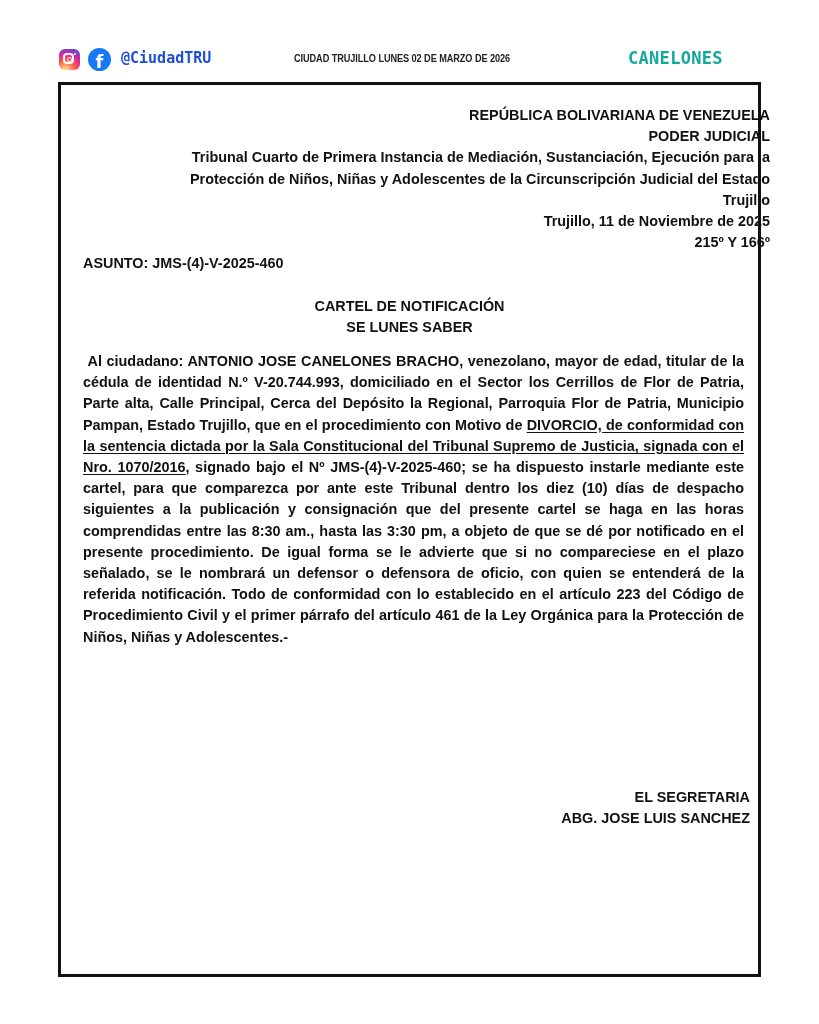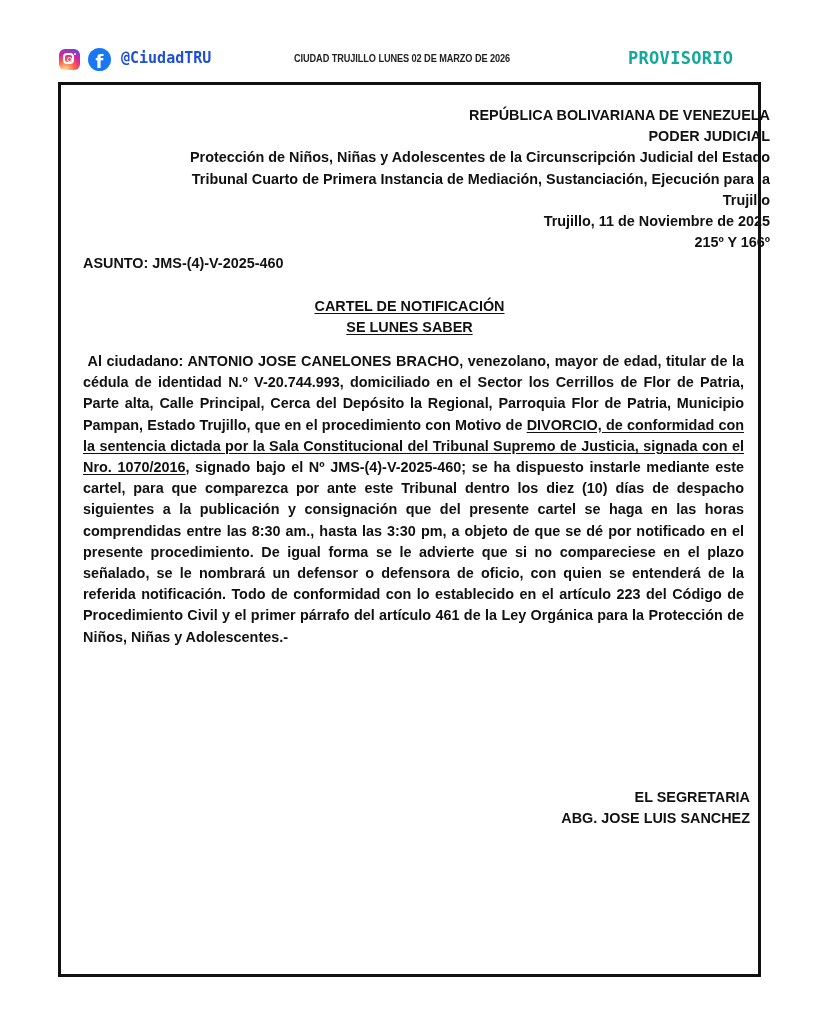--- a/index.html
+++ b/index.html
@@ -14,47 +14,47 @@
     font: bold 18px "DejaVu Sans", sans-serif; text-align: center; line-height: 27px; overflow: hidden; }
   .handle { position: absolute; left: 121px; top: 49px; font: bold 15px "DejaVu Sans Mono", monospace; color: #1d4ed8; letter-spacing: 0; }
   .dateline { position: absolute; left: 294px; top: 53px; font: bold 10px "Liberation Sans", sans-serif; color: #222; letter-spacing: -0.1px; transform: scaleX(0.92); transform-origin: left; }
   .pub { position: absolute; left: 628px; top: 48px; font: bold 17px "DejaVu Sans Mono", monospace; color: #13a89a; letter-spacing: 0.3px; }
 
   .frame { position: absolute; left: 58px; top: 82px; width: 703px; height: 895px; border: 3px solid #111; box-sizing: border-box; }
   .header { position: absolute; left: 12px; width: 100%; text-align: right; font: bold 14.4px "Liberation Sans", sans-serif; color: #111; }
   .line { display: block; line-height: 21.2px; }
   .asunto { position: absolute; left: 22px; top: 170px; font: bold 14.4px "Liberation Sans", sans-serif; }
   .title-block { position: absolute; left: 0; width: 100%; top: 211px; text-align: center; font: bold 14.4px "Liberation Sans", sans-serif; }
-  .title-block .line { text-decoration: underline; text-underline-offset: 2px; }
+  .title-block .line { text-underline-offset: 2px; }
   .body-text { position: absolute; left: 22px; top: 266px; width: 661px; font: bold 14.4px "Liberation Sans", sans-serif; line-height: 21.2px; text-align: justify; }
   .body-text .u { text-decoration: underline; text-underline-offset: 2px; }
   .sig-left { position: absolute; left: 25px; top: 635px; font: bold 14.4px "Liberation Sans", sans-serif; line-height: 21.2px; }
   .sig-right { position: absolute; right: 8px; top: 702px; font: bold 14.4px "Liberation Sans", sans-serif; line-height: 21.2px; text-align: right; }
 </style>
 </head>
 <body>
 
 <div class="topbar">
   <div class="ig-icon">
     <div class="ring"></div>
     <div class="dot"></div>
     <div class="pip"></div>
   </div>
   <div class="fb-icon">f</div>
   <span class="handle">@CiudadTRU</span>
   <span class="dateline">CIUDAD TRUJILLO LUNES 02 DE MARZO DE 2026</span>
-  <span class="pub">PROVISORIO</span>
+  <span class="pub">CANELONES</span>
 </div>
 
 <div class="frame">
   <div class="header" style="top: 20px;">
     <span class="line">REPÚBLICA BOLIVARIANA DE VENEZUELA</span>
     <span class="line">PODER JUDICIAL</span>
+    <span class="line">Tribunal Cuarto de Primera Instancia de Mediación, Sustanciación, Ejecución para la</span>
     <span class="line">Protección de Niños, Niñas y Adolescentes de la Circunscripción Judicial del Estado</span>
-    <span class="line">Tribunal Cuarto de Primera Instancia de Mediación, Sustanciación, Ejecución para la</span>
     <span class="line">Trujillo</span>
     <span class="line">Trujillo, 11 de Noviembre de 2025</span>
     <span class="line">215º Y 166º</span>
   </div>
 
   <div class="asunto">ASUNTO: JMS-(4)-V-2025-460</div>
 
   <div class="title-block">
     <span class="line">CARTEL DE NOTIFICACIÓN</span>
     <span class="line">SE LUNES SABER</span>

